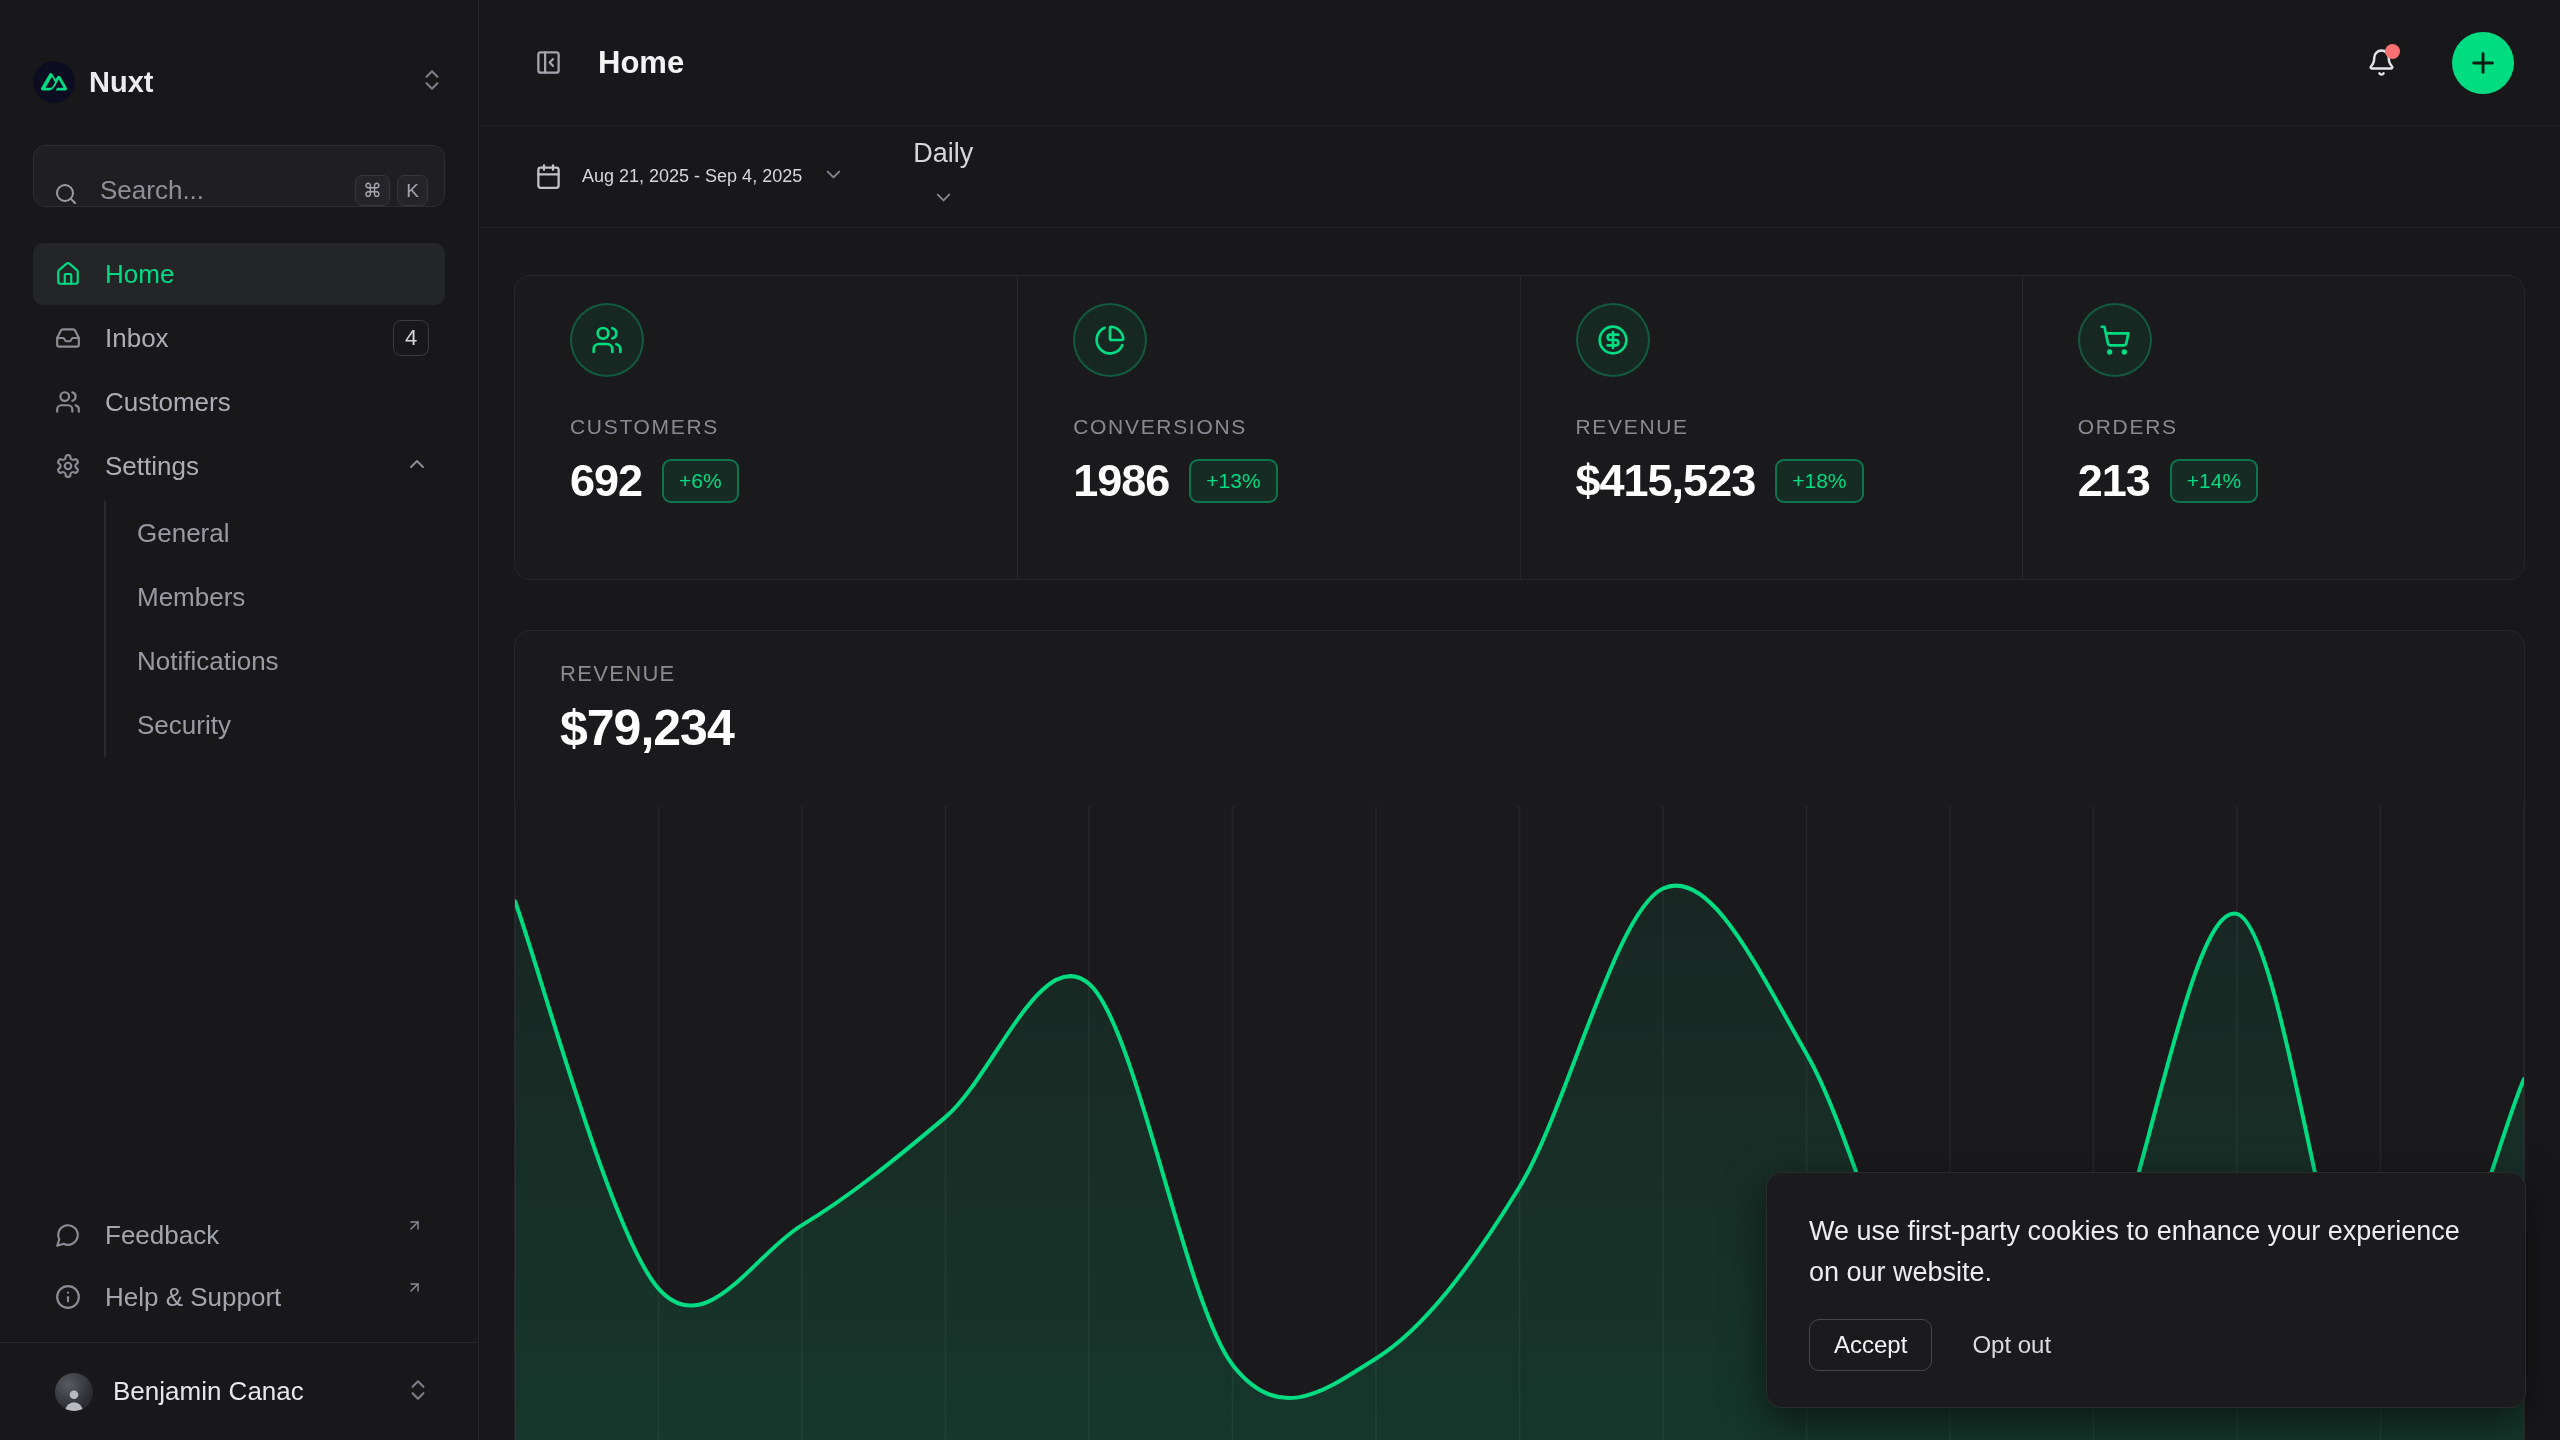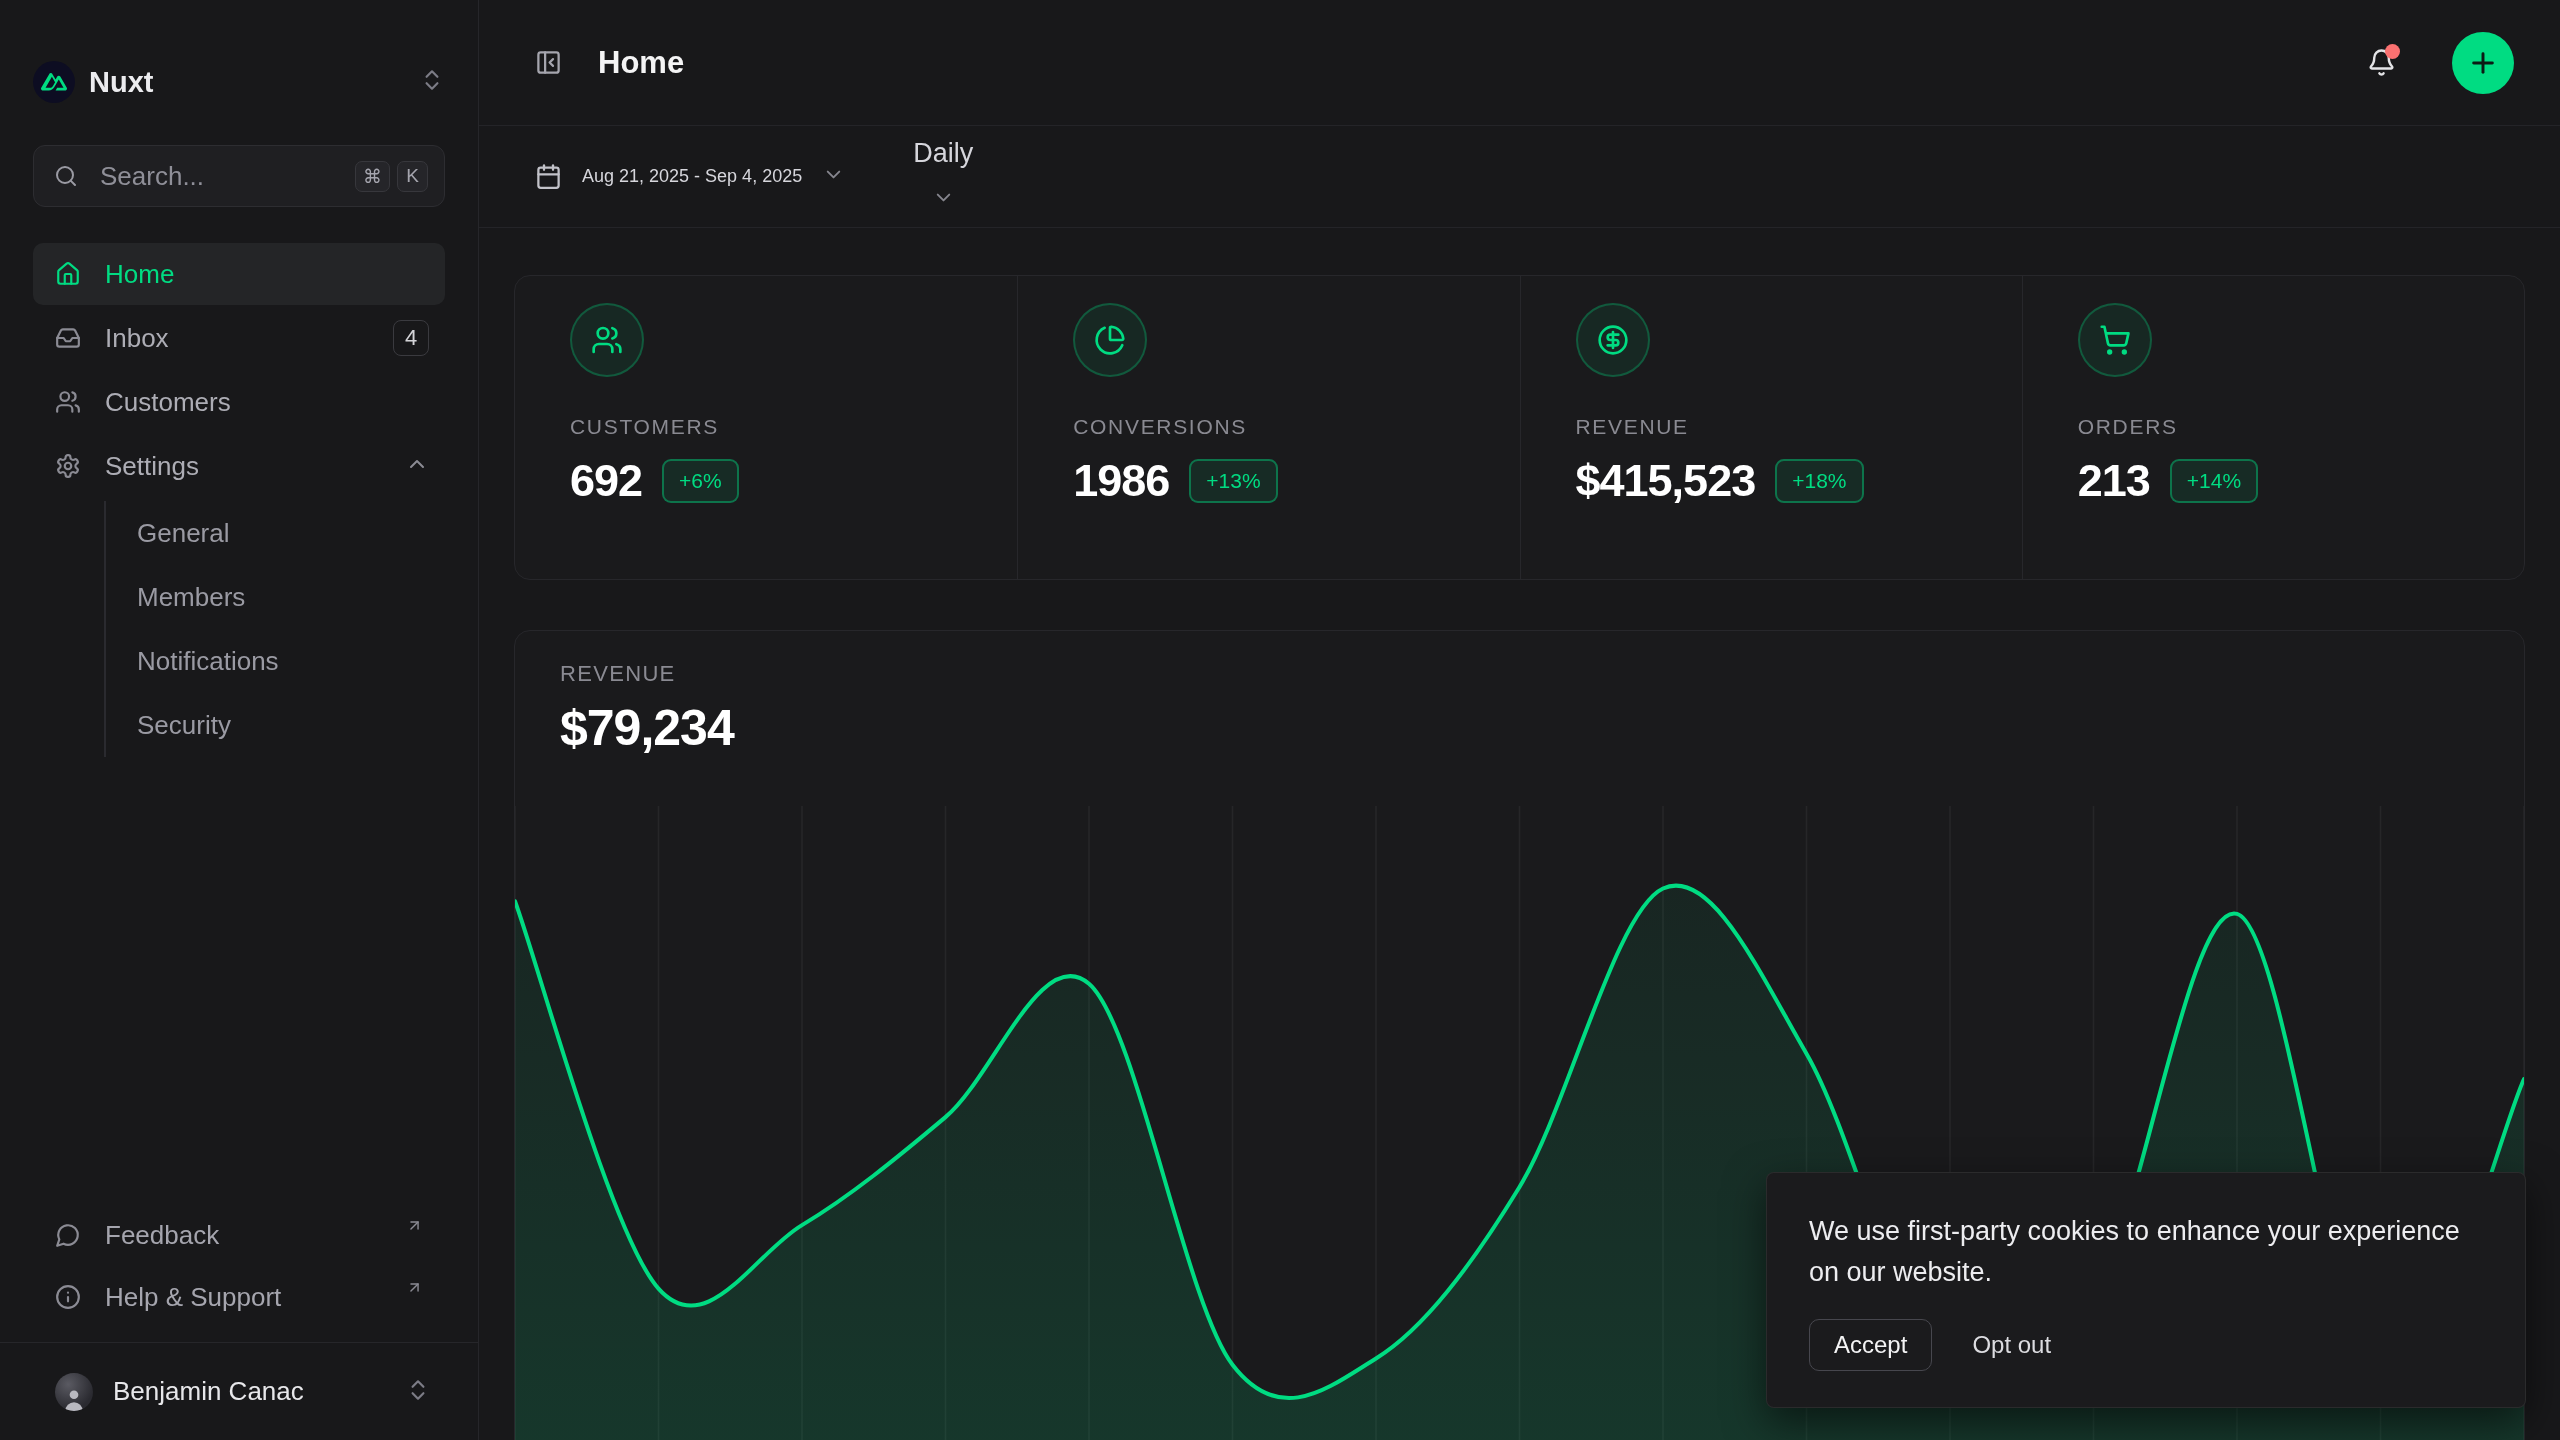--- a/index.html
+++ b/index.html
@@ -12,21 +12,21 @@
              border-right:1px solid #26262a; display:flex; flex-direction:column; padding:0 33px; }
   .team-row { display:flex; align-items:center; margin-top:60px; height:44px; gap:14px;
               border-radius:10px; cursor:pointer; }
   .logo-circle { width:42px; height:42px; border-radius:50%; background:#0d0d22;
                  display:flex; align-items:center; justify-content:center; }
   .logo-circle svg { width:26px; height:26px; fill:#00dc82; }
   .brand { font-size:29px; font-weight:600; color:#ececef; flex:1; }
   .updown { color:#7c7c86; }
 
   .searchbox { margin-top:41px; height:62px; border-radius:12px; background:#1f1f22;
-               border:1px solid #2d2d31; display:flex; align-items:center; padding:0 16px 0 20px;
+               border:1px solid #2d2d31; display:flex; align-items:flex-end; padding:0 16px 0 20px;
                cursor:text; }
   .searchbox .ic { color:#9a9aa3; }
   .search-ph { flex:1; margin-left:22px; font-size:26px; color:#8f8f98; }
   .kbds { display:flex; gap:7px; }
   .kbd { min-width:31px; height:31px; padding:0 7px; border-radius:7px; background:#252529;
          border:1px solid #37373c; color:#a5a5ae; font-size:19px; display:flex;
          align-items:center; justify-content:center; }
 
   .nav { margin-top:36px; flex:1; }
   .nav-item { display:flex; align-items:center; height:62px; margin-bottom:2px; padding:0 16px 0 22px;
@@ -98,21 +98,21 @@
   .chart-card { margin-top:50px; height:1010px; background:#1a1a1c; border:1px solid #27272b;
                 border-radius:16px; position:relative; overflow:hidden; }
   .chart-head { padding:30px 45px 0; }
   .rev-label { font-size:22px; letter-spacing:.06em; color:#8a8a92; font-weight:500; }
   .rev-value { margin-top:12px; font-size:50px; font-weight:700; color:#ffffff; letter-spacing:-1px; }
   .chart-plot { position:absolute; left:0; right:0; top:175px; height:700px; }
   .chart-plot svg { width:100%; height:100%; display:block; }
 
   
   .cookie { position:absolute; right:34px; bottom:32px; width:760px; background:#1b1b1d;
-            border:1px solid rgba(255,255,255,.07); border-radius:8px; padding:38px 42px 36px;
+            border:1px solid rgba(255,255,255,.07); border-radius:16px; padding:38px 42px 36px;
             box-shadow:0 14px 40px rgba(0,0,0,.55); }
   .cookie-text { font-size:27px; line-height:41px; color:#ededf0; }
   .cookie-actions { margin-top:26px; display:flex; align-items:center; gap:40px; }
   .accept-btn { background:none; border:1px solid #47474e; border-radius:10px; padding:11px 24px;
                 font-size:24px; color:#f4f4f5; cursor:pointer; font-family:inherit; }
   .optout-btn { background:none; border:none; font-size:24px; color:#dcdce0; cursor:pointer;
                 font-family:inherit; }
 
   .ic { flex:none; }
 </style>

